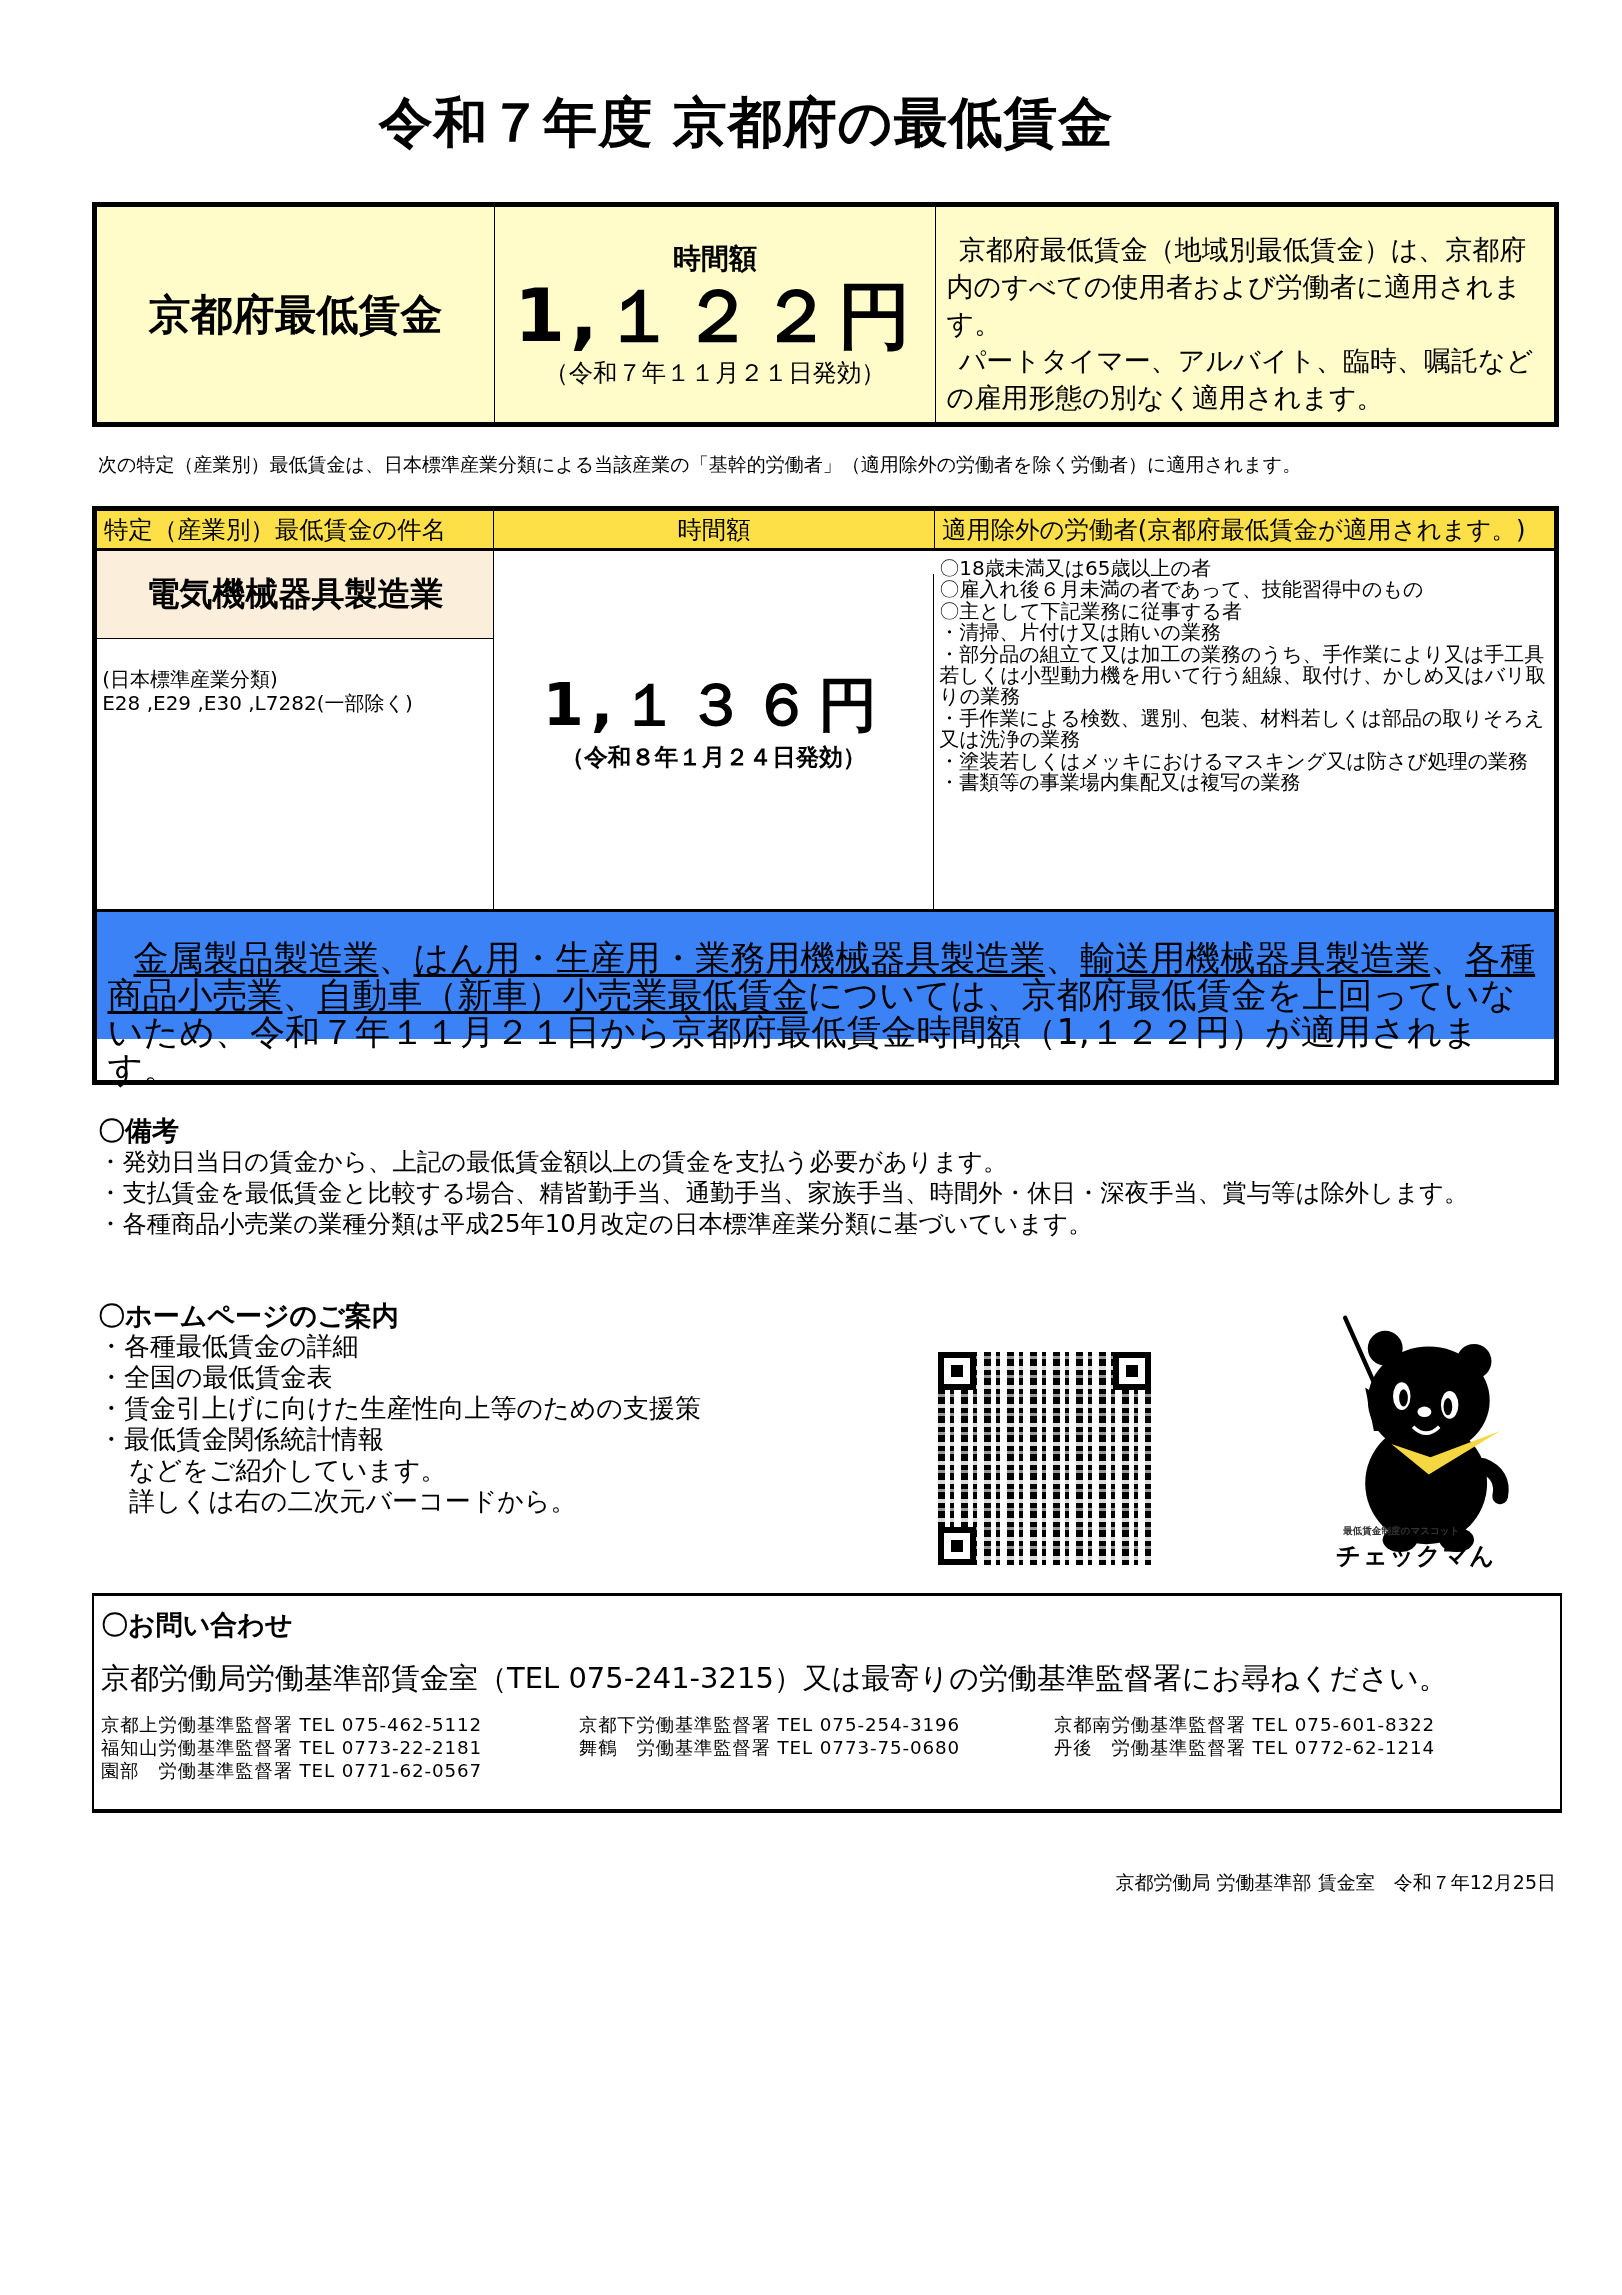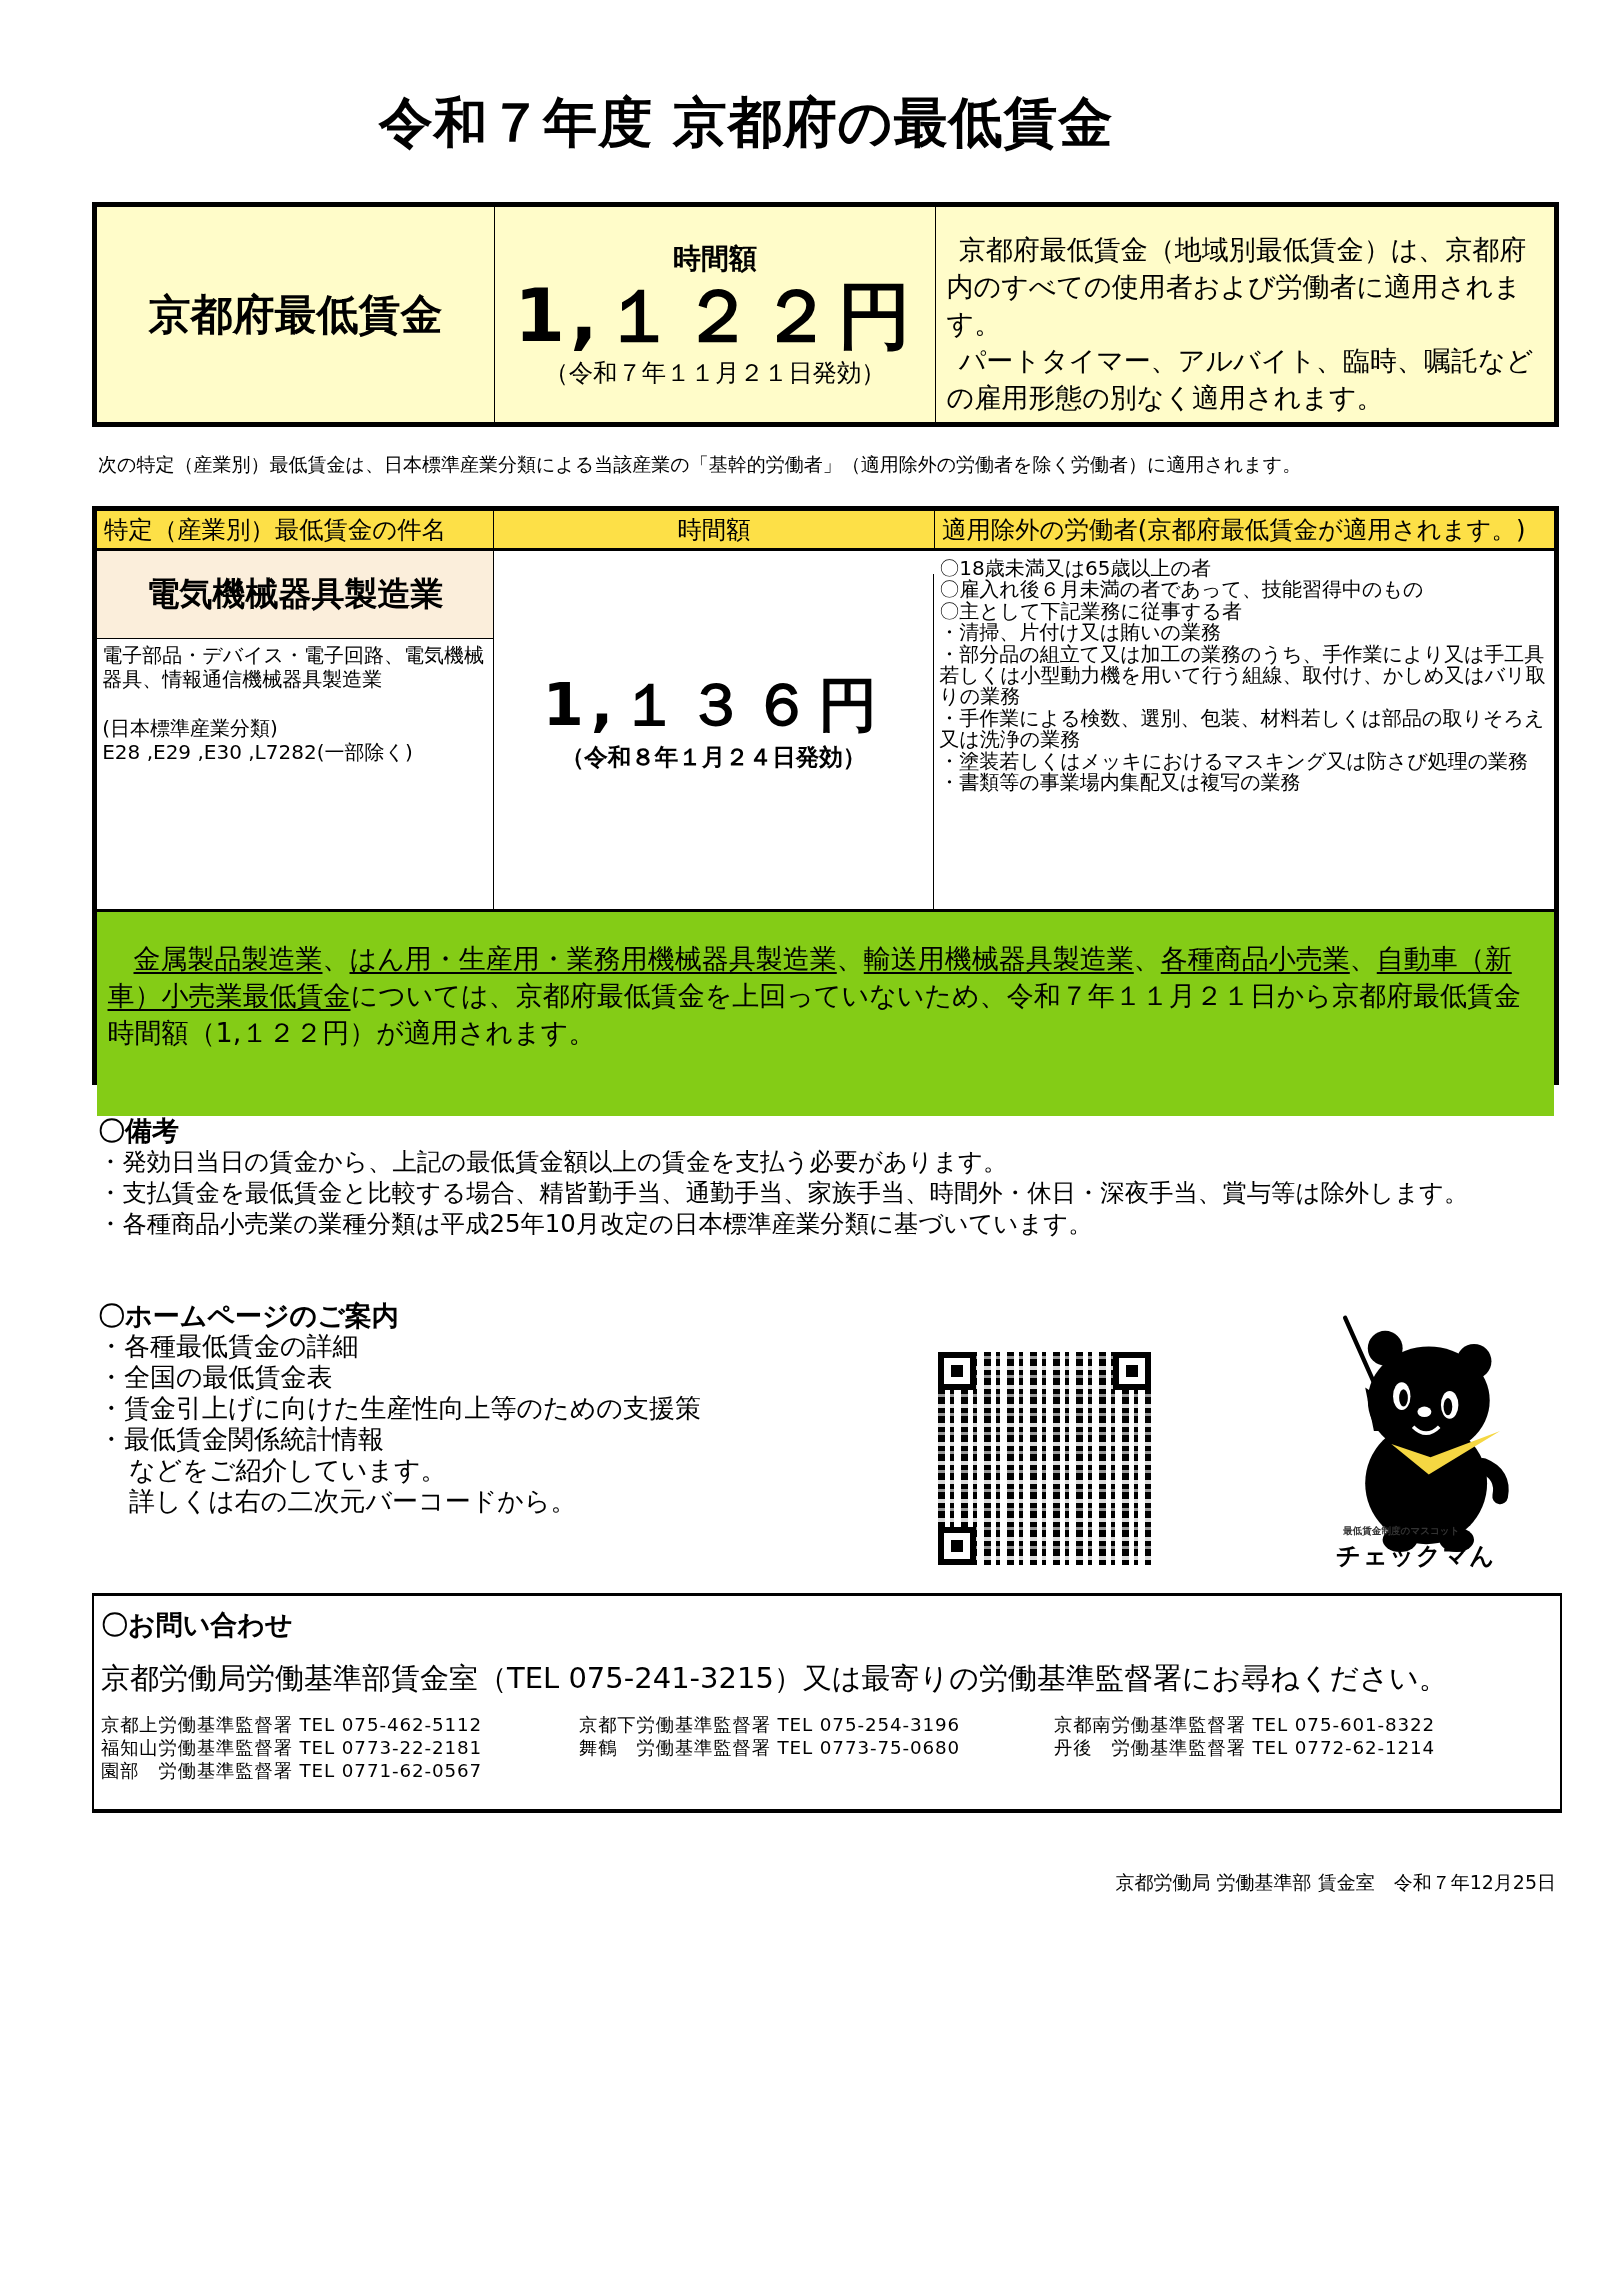--- a/index.html
+++ b/index.html
@@ -36,21 +36,21 @@
   .tbl2 .h2 { width: 440px; border-right: 1.7px solid #000; justify-content:center; }
   .tbl2 .h3 { flex:1; padding-left: 7px; }
   .tbl2 .body { display:flex; height: 358px; border-bottom: 3.5px solid #000; }
   .tbl2 .b1 { width: 397px; border-right: 1.7px solid #000; box-sizing: border-box; display:flex; flex-direction:column; }
   .tbl2 .b1 .ind { height: 87px; background:#fbeedb; border-bottom: 1.7px solid #000; display:flex; align-items:center; justify-content:center; font-size: 33px; font-weight:bold; }
   .tbl2 .b1 .desc { padding: 3.5px 5.2px; font-size: 20px; line-height: 24.4px; }
   .tbl2 .b2 { width: 440px; border-right: 1.7px solid #000; box-sizing: border-box; display:flex; flex-direction:column; align-items:center; justify-content:center; padding-bottom: 35px; margin-top: 23px; }
   .tbl2 .b2 .amt { font-size: 59px; font-weight: bold; letter-spacing: 7px; line-height: 1; }
   .tbl2 .b2 .eff { font-size: 23.5px; font-weight: bold; margin-top: 7px; }
   .tbl2 .b3 { flex:1; padding: 7px 5.2px; font-size: 20px; line-height: 21.4px; }
-  .tbl2 .foot { background:#84cc16; height: 204px; padding: 28px 10.5px 0 10.5px; box-sizing: border-box; font-size: 27px; line-height: 37px; }
+  .tbl2 .foot { background:#3b82f6; height: 127px; padding: 28px 10.5px 0 10.5px; box-sizing: border-box; font-size: 35px; line-height: 37px; }
   .tbl2 .foot u { text-underline-offset: 3.5px; }
   
   .sec-h { font-size: 27px; font-weight: bold; }
   .remarks { left: 98px; top: 1115px; width: 1465px; font-size: 24.4px; line-height: 31px; }
   .hp { left: 98px; top: 1300px; width: 767px; font-size: 26px; line-height: 31px; }
   .hp .sub { padding-left: 31px; }
   .qr {
     left: 938px; top: 1352px; width: 213px; height: 213px;
     background:
       repeating-linear-gradient(90deg, #000 0 7px, #fff 7px 12.2px, #000 12.2px 15.7px, #fff 15.7px 23px),
@@ -96,21 +96,20 @@
 <div class="abs tbl2">
   <div class="hdr">
     <div class="h1">特定（産業別）最低賃金の件名</div>
     <div class="h2">時間額</div>
     <div class="h3">適用除外の労働者(京都府最低賃金が適用されます。)</div>
   </div>
   <div class="body">
     <div class="b1">
       <div class="ind">電気機械器具製造業</div>
       <div class="desc">
-        <div>電子部品・デバイス・電子回路、電気機械器具、情報通信機械器具製造業</div>
         <div style="height:24.4px"></div>
         <div>(日本標準産業分類)</div>
         <div>E28 ,E29 ,E30 ,L7282(一部除く)</div>
       </div>
     </div>
     <div class="b2">
       <div class="amt">1,１３６円</div>
       <div class="eff">（令和８年１月２４日発効）</div>
     </div>
     <div class="b3">

